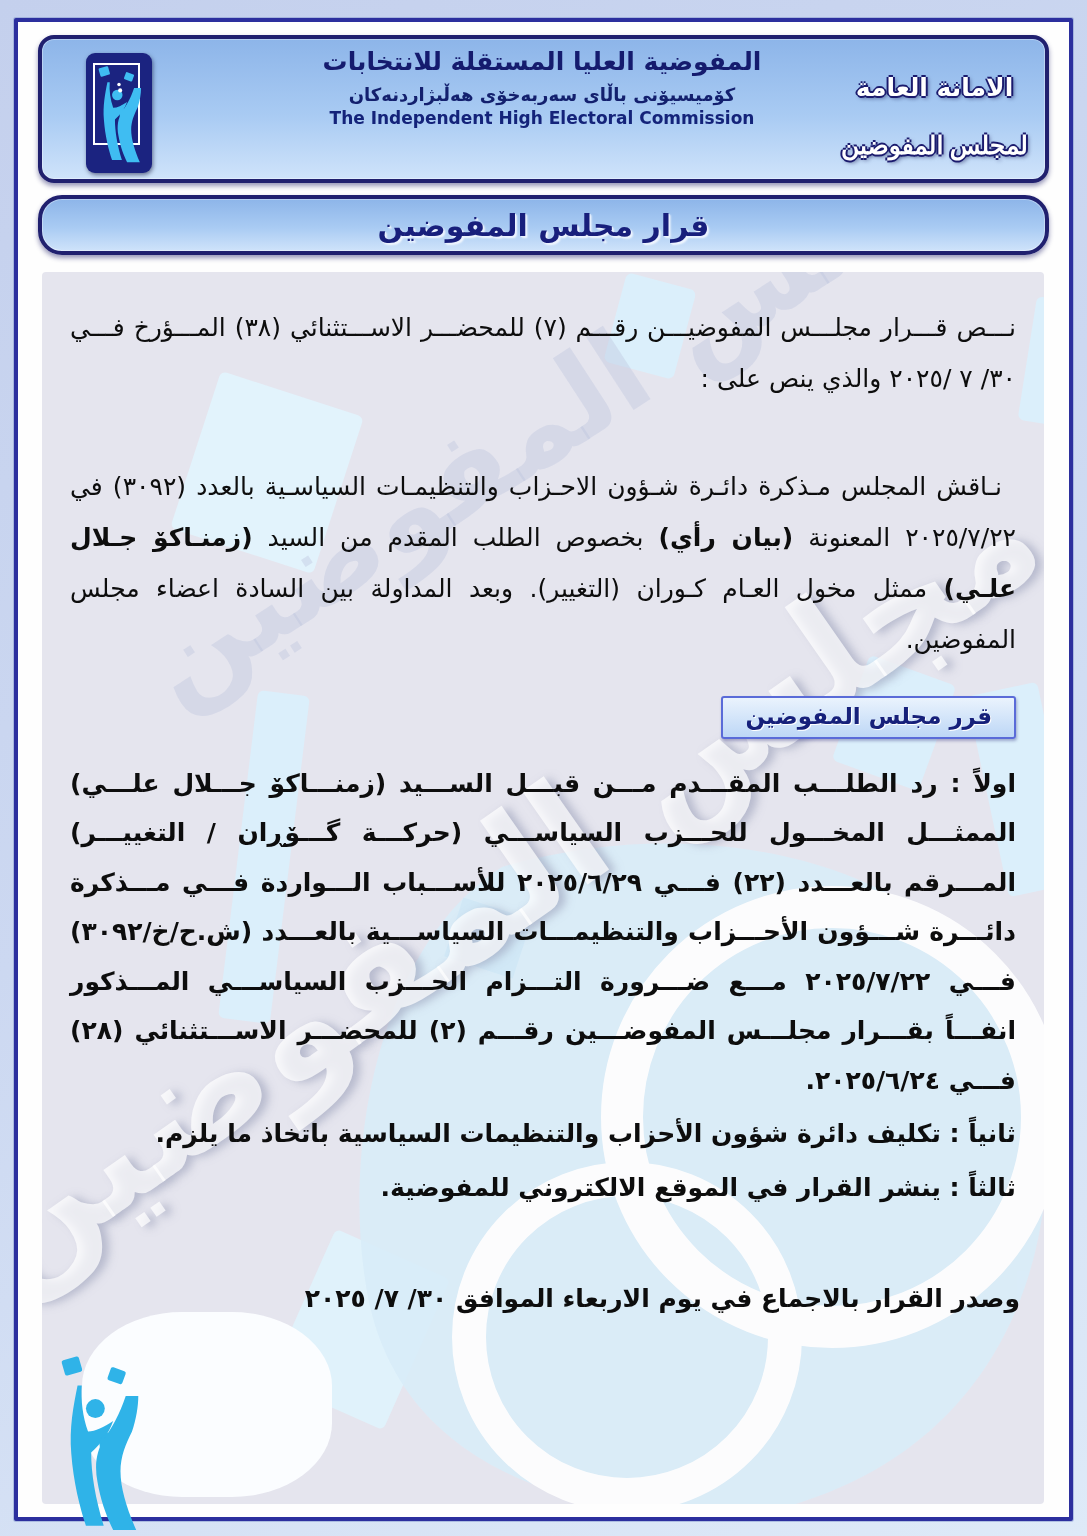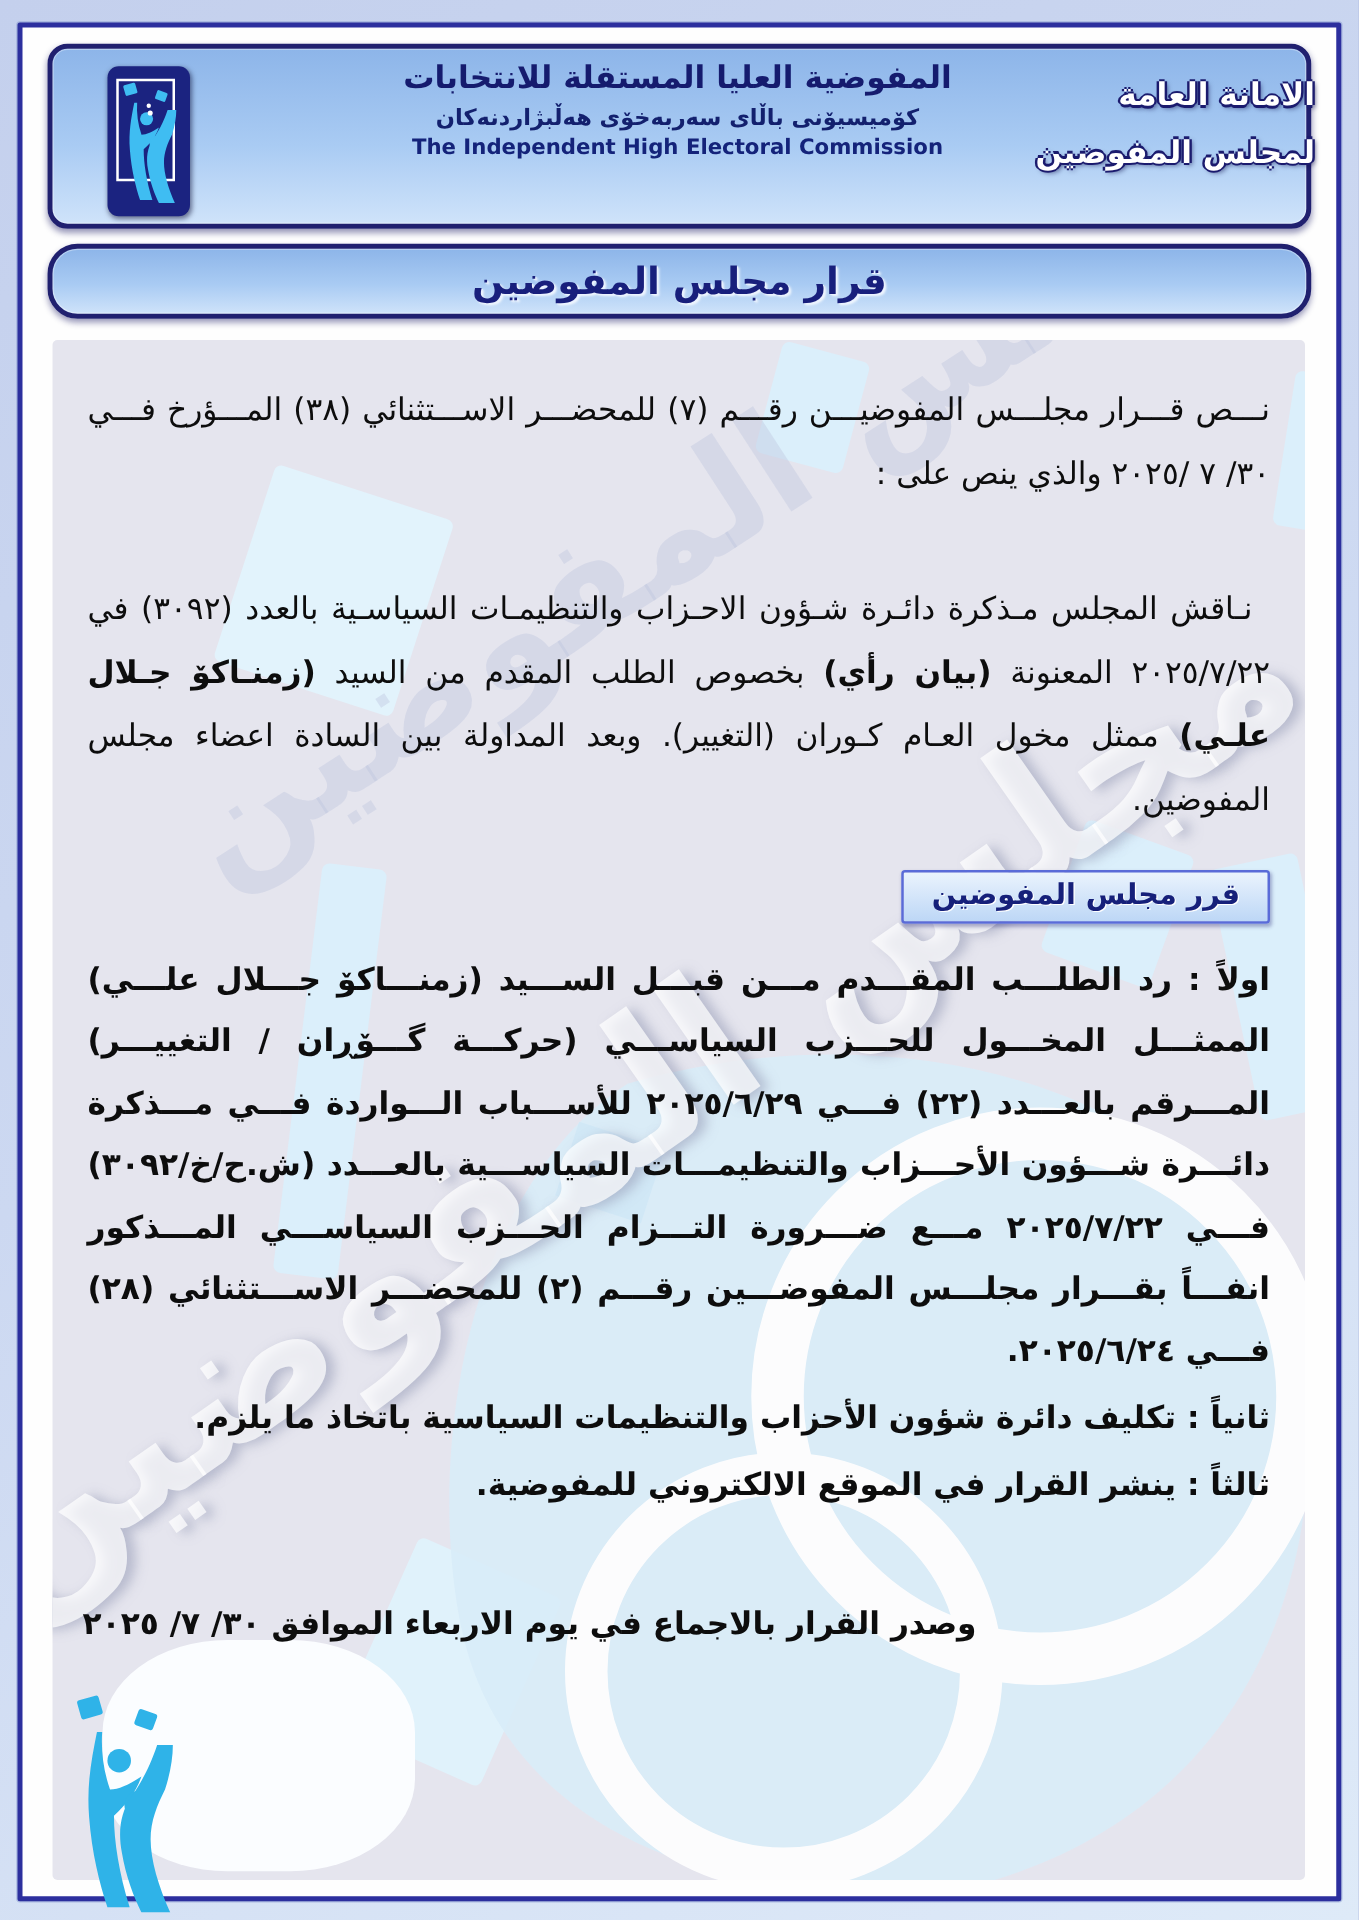--- a/index.html
+++ b/index.html
@@ -34,46 +34,46 @@
   }
   .logo-frame{position:absolute;left:7px;top:10px;width:47px;height:82px;border:2px solid #fff;}
   .logo-box svg{position:absolute;left:4px;top:4px;}
   
   .center-block{position:absolute;left:275px;top:6px;width:450px;text-align:center;color:#151b6e;}
   .h-rep{font-size:23px;font-weight:800;}
   .h-comm{font-size:25px;font-weight:800;margin-top:2px;}
   .h-kurd{font-size:18px;font-weight:800;color:#13206e;margin-top:8px;}
   .h-eng{font-size:17px;font-weight:800;color:#14237a;direction:ltr;margin-top:3px;}
   
-  .right-block{position:absolute;left:775px;top:22px;width:235px;}
+  .right-block{position:absolute;left:775px;top:34px;width:235px;text-align:center;}
   .right-block div{
     font-size:25px;font-weight:800;color:#fff;line-height:1.2;
     text-shadow:-2px 0 #1b1b6e,2px 0 #1b1b6e,0 -2px #1b1b6e,0 2px #1b1b6e,2px 2px 4px rgba(10,10,70,.6);
   }
-  .right-block div+div{margin-top:16px;}
+  .right-block div+div{margin-top:28px;font-family:Liberation Serif, serif;}
   
   .panel{
     position:absolute;left:24px;top:250px;width:1002px;height:1232px;
     background:#e5e5ee;border-radius:4px;overflow:hidden;
   }
   .panel-content{position:relative;z-index:2;padding:16px 24px 0 24px;color:#0d0d0d;}
   .p1,.p2{font-size:25px;line-height:2.05;text-align:justify;margin:14px 4px 0 4px;}
   .p2{margin-top:56px;text-indent:14px;}
   .p2 b{font-weight:800;}
   .badge{
     display:block;width:fit-content;margin:30px 4px 0 0;
     background:linear-gradient(#eaf3fd,#bdd7f6);
     border:2px solid #5a6bd8;border-radius:3px;
     padding:5px 22px 8px;font-size:23px;font-weight:800;color:#16207a;
     text-shadow:1px 1px 0 #fff;box-shadow:1px 2px 3px rgba(40,40,120,.35);
   }
   .decisions{margin-top:20px;}
   .decision{font-size:25px;font-weight:700;line-height:1.98;text-align:justify;margin:4px 4px 0 4px;}
   .decision .dlabel{font-weight:700;}
-  .closing{margin-top:72px;text-align:left;font-size:25px;font-weight:800;}
+  .closing{margin-top:72px;text-align:right;font-size:25px;font-weight:800;}
   
   .wm{position:absolute;pointer-events:none;}
   .wm-blob{left:290px;top:550px;width:730px;height:700px;z-index:0;opacity:.9;}
   .wm-text1{
     left:-40px;top:480px;width:1120px;z-index:1;text-align:center;
     font-size:150px;font-weight:800;color:rgba(255,255,255,.72);
     text-shadow:5px 5px 9px rgba(148,153,180,.55);
     transform:rotate(-35deg);white-space:nowrap;
   }
   .wm-text2{

